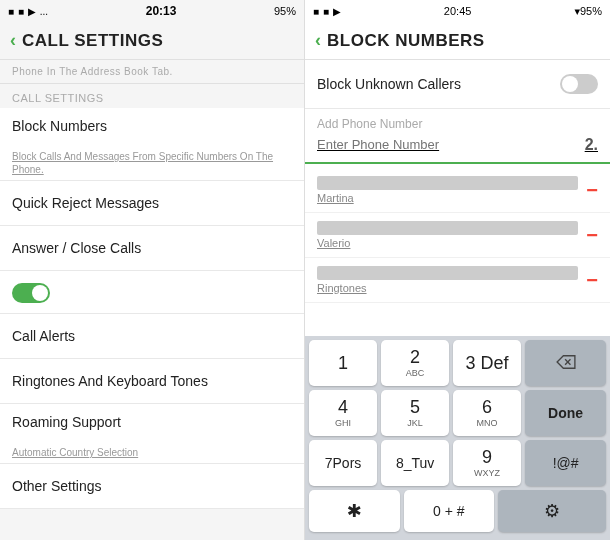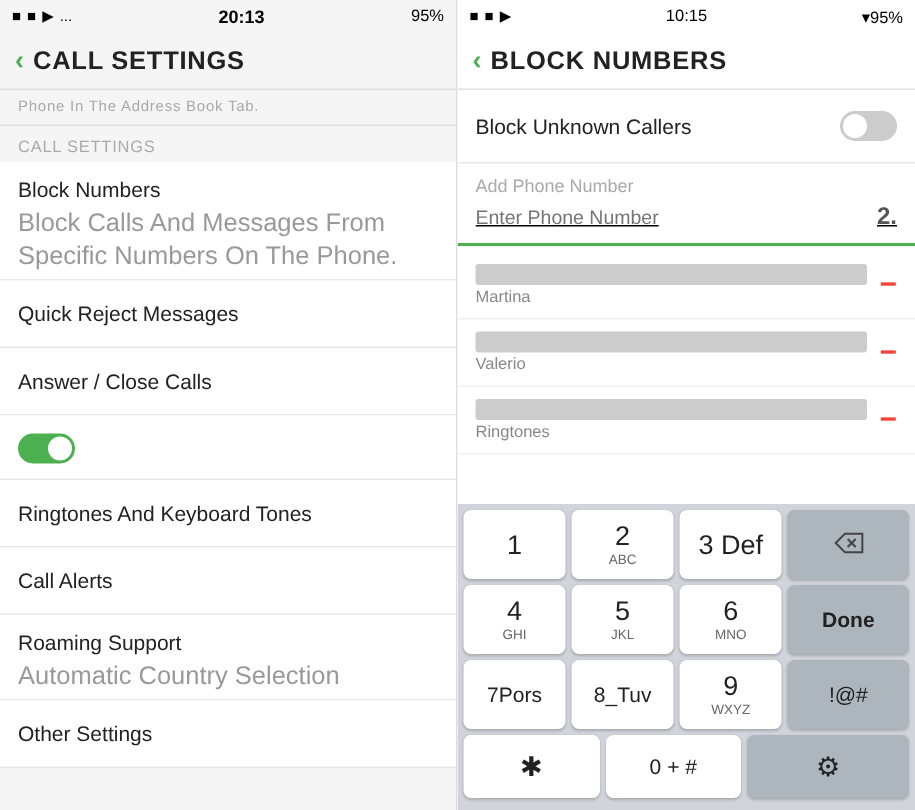--- a/index.html
+++ b/index.html
@@ -101,24 +101,25 @@
       cursor: pointer;
     }
 
     .menu-item-title {
       font-size: 14px;
       color: #222;
       font-weight: 500;
     }
 
     .menu-item-subtitle {
-      font-size: 17px;
+      font-size: 10px;
       color: #999;
-      margin-top: 4px;
+      margin-top: 16px;
       line-height: 1.3;
+      text-decoration: underline;
     }
 
     .menu-item-simple {
       padding: 14px 12px;
       border-bottom: 1px solid #e8e8e8;
       background: #fff;
       cursor: pointer;
     }
 
     .menu-item-simple-title {
@@ -276,20 +277,21 @@
       background: #ccc;
       border-radius: 2px;
       margin-right: 8px;
     }
 
     .blocked-name {
       font-size: 11px;
       color: #888;
       margin-top: 2px;
       flex: 1;
+      text-decoration: underline;
     }
 
     .minus-btn {
       color: #f44336;
       font-size: 20px;
       font-weight: bold;
       cursor: pointer;
       line-height: 1;
     }
 
@@ -397,25 +399,25 @@
 
     <div class="menu-item-simple">
       <div class="menu-item-simple-title">Answer / Close Calls</div>
     </div>
 
     <div class="menu-item-with-toggle">
       <div class="toggle-on"></div>
     </div>
 
     <div class="menu-item-simple">
+      <div class="menu-item-simple-title">Call Alerts</div>
+    </div>
+
+    <div class="menu-item-simple">
       <div class="menu-item-simple-title">Ringtones And Keyboard Tones</div>
-    </div>
-
-    <div class="menu-item-simple">
-      <div class="menu-item-simple-title">Call Alerts</div>
     </div>
 
     <div class="menu-item">
       <div class="menu-item-title">Roaming Support</div>
       <div class="menu-item-subtitle">Automatic Country Selection</div>
     </div>
 
     <div class="menu-item-simple">
       <div class="menu-item-simple-title">Other Settings</div>
     </div>
@@ -423,21 +425,21 @@
 </div>
 
 <div class="right-panel">
 
   <div class="status-bar-right">
     <div class="icons">
       <span>■</span>
       <span>■</span>
       <span>▶</span>
     </div>
-    <div class="time">10:15</div>
+    <div class="time">20:45</div>
     <div class="battery">▾95%</div>
   </div>
 
   <div class="right-header">
     <span class="back-arrow">‹</span>
     <span class="right-header-title">BLOCK NUMBERS</span>
   </div>
 
   <div class="block-unknown-row">
     <span class="block-unknown-label">Block Unknown Callers</span>

